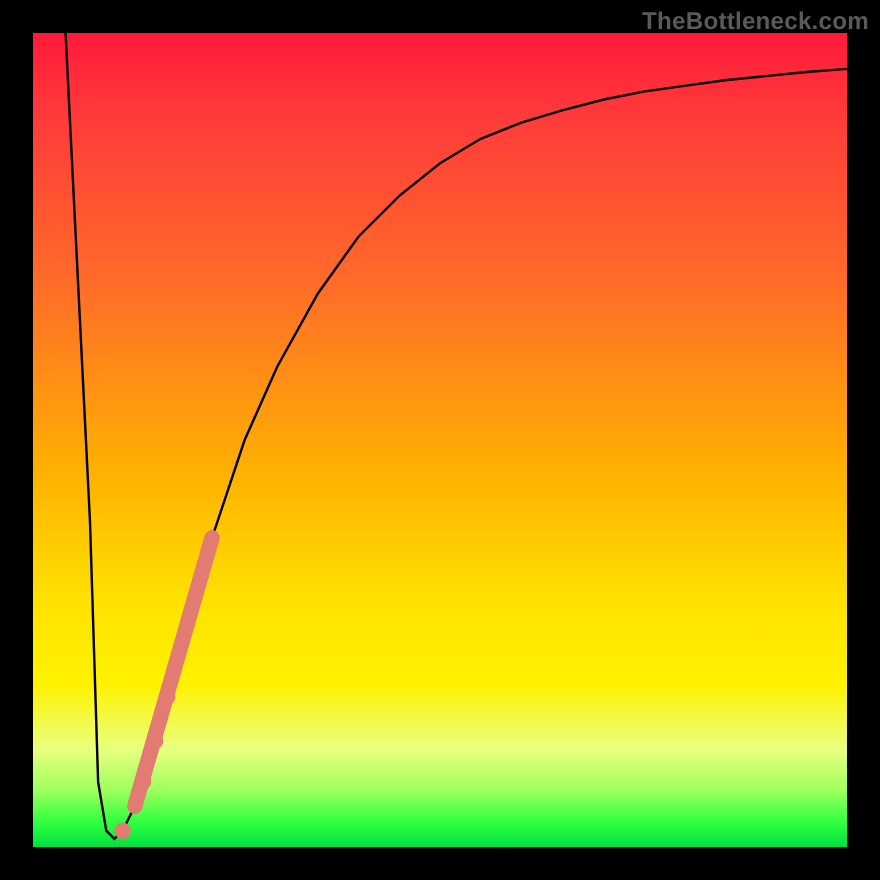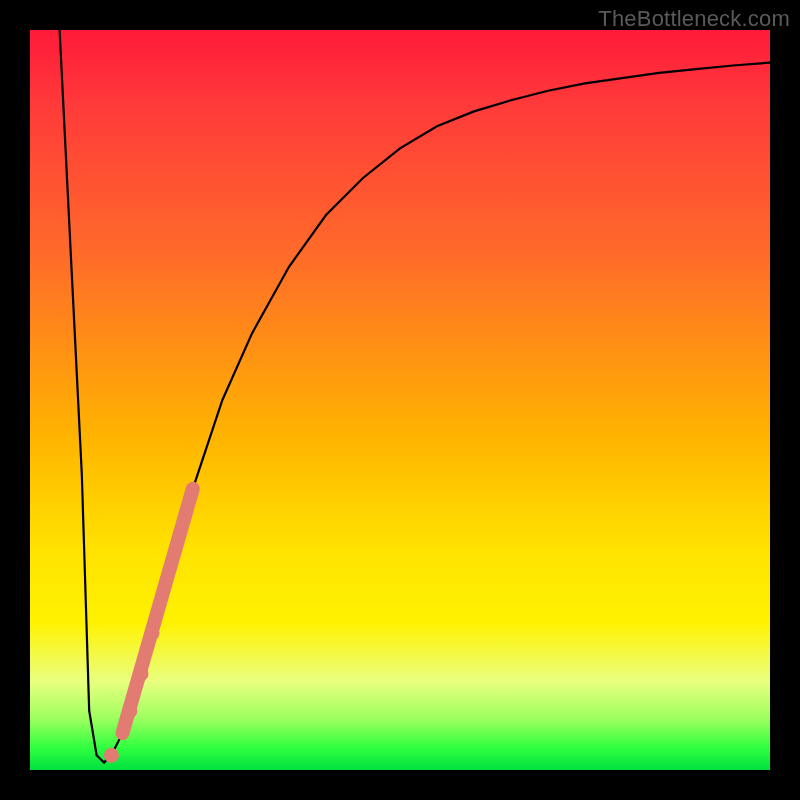--- a/index.html
+++ b/index.html
@@ -37,21 +37,21 @@
       #2fff3f 97%,
       #00e040 100%
     );
   }
   .watermark {
     position: absolute;
     top: 6px;
     right: 10px;
     color: #5a5a5a;
     font-size: 22px;
-    font-weight: 400;
+    font-weight: 700;
     letter-spacing: 0.2px;
     user-select: none;
   }
   svg.lines {
     position: absolute;
     left: 0;
     top: 0;
     width: 740px;
     height: 740px;
     overflow: visible;

